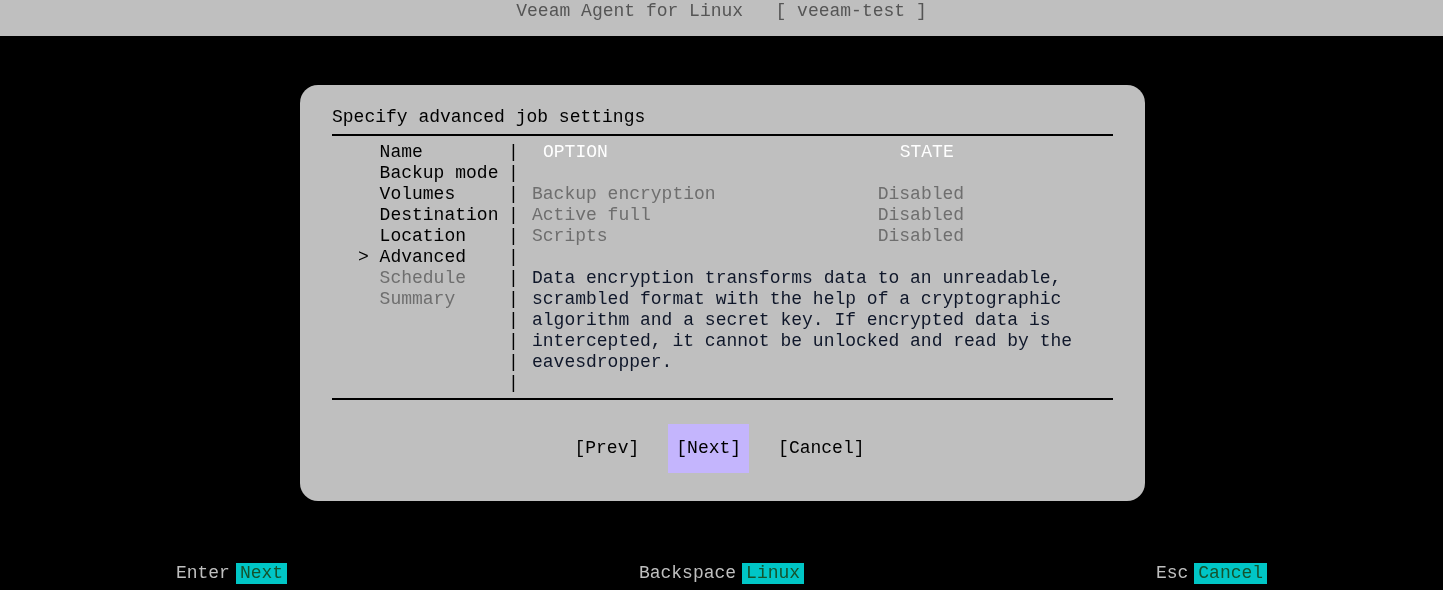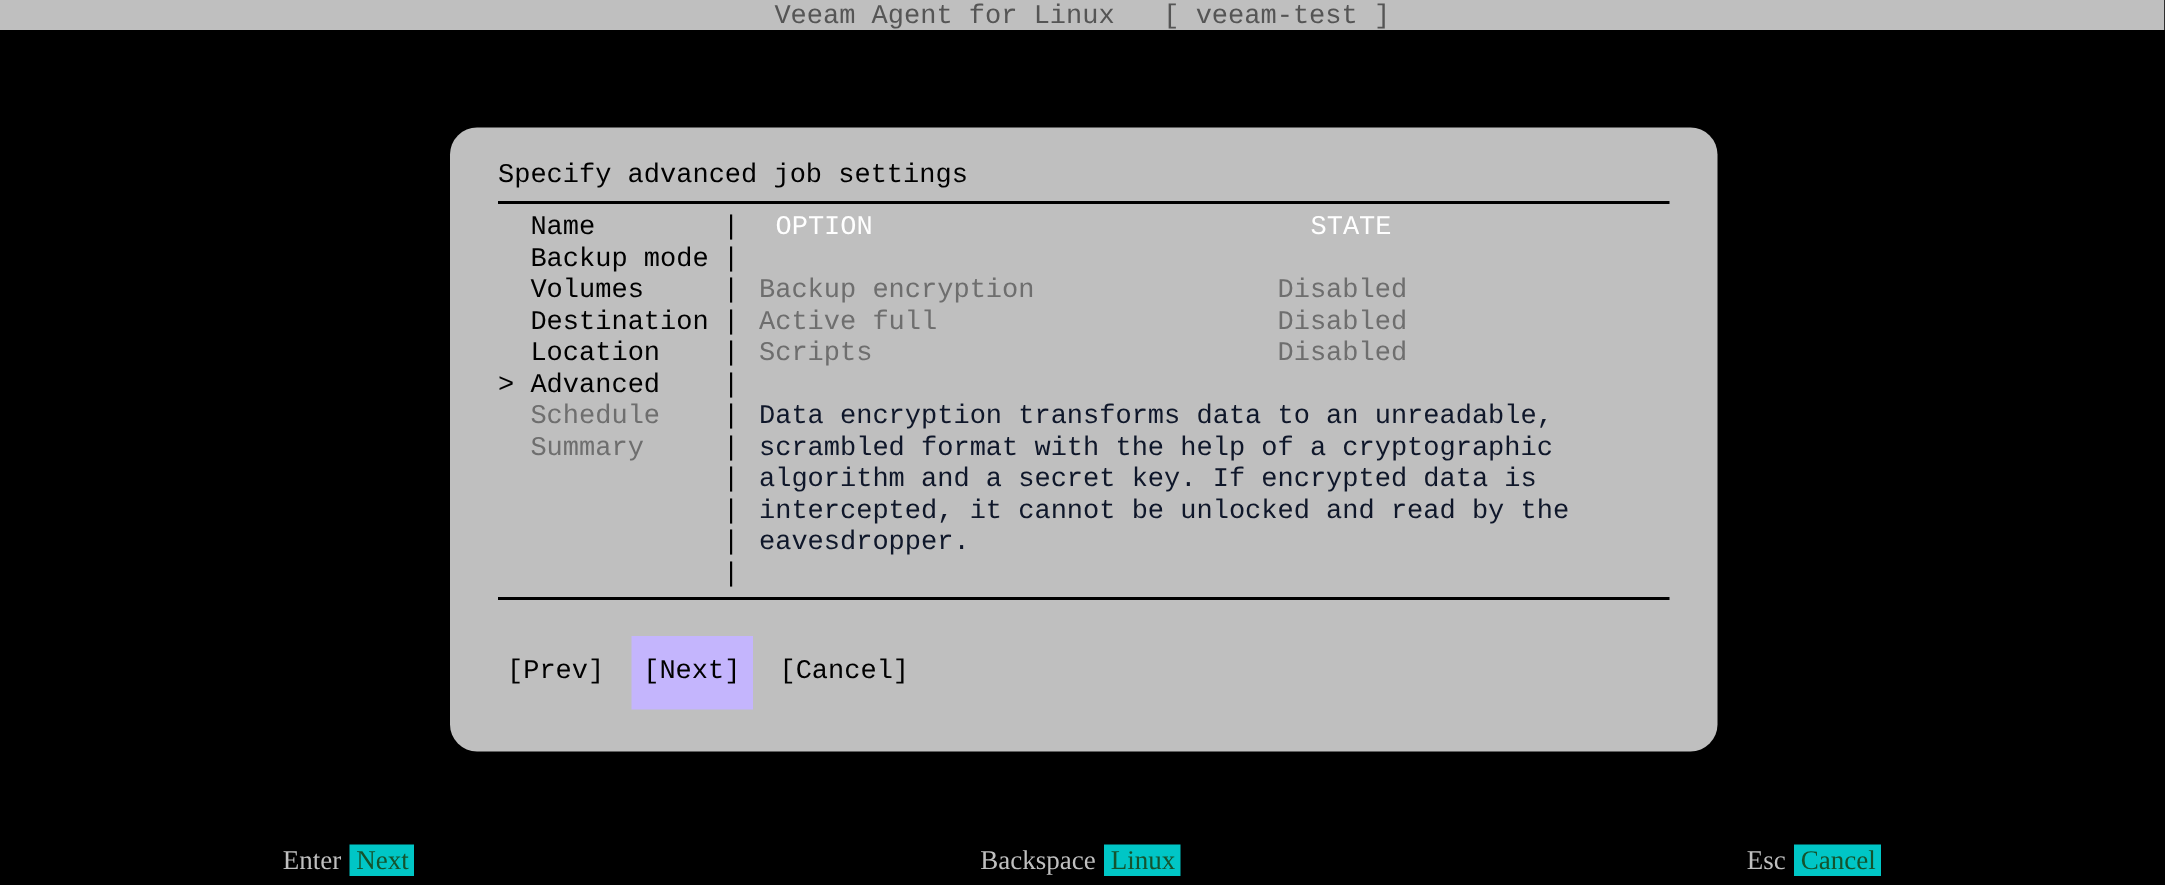--- a/index.html
+++ b/index.html
@@ -7,21 +7,21 @@
     width: 1443px;
     height: 590px;
     background: #000;
     font-family: "Courier New", Courier, monospace;
     font-size: 18px;
     line-height: 21px;
     overflow: hidden;
     position: relative;
   }
   .titlebar {
-    height: 20px;
+    height: 36px;
     background: #bfbfbf;
     color: #555;
     text-align: center;
     white-space: pre;
     padding-top: 1px;
   }
   .dialog {
     position: absolute;
     left: 300px;
     top: 85px;
@@ -31,58 +31,58 @@
     padding: 22px 32px 28px 32px;
     border-radius: 18px;
   }
   .dialog-title { color: #000; margin-bottom: 6px; }
   hr.sep {
     border: none;
     border-top: 2px solid #000;
     margin: 4px 0 6px 0;
   }
   .body-row { display: flex; }
-  .sidebar { width: 150px; }
+  .sidebar { width: 150px; margin-left: 26px; }
   .side-item { white-space: pre; }
   .side-active { color: #000; }
   .side-done { color: #000; }
   .side-later { color: #6e6e6e; }
   .vbar {
     width: 24px;
     color: #000;
     white-space: pre;
   }
   .content { flex: 1; }
   .row { white-space: pre; }
   .hdr { color: #fff; margin-left: 11px; }
   .opt { color: #6e6e6e; }
   .optsel { color: #6e6e6e; }
   .desclabel { color: #fff; }
   .desc { color: #0f172a; }
   .footer {
     display: flex;
-    justify-content: flex-start;
-    gap: 12px;
+    justify-content: center;
+    gap: 23px;
     align-items: center;
     margin-top: 24px;
     margin-right: 6px;
   }
   .btn { color: #000; padding: 6px 6px; }
   .btn.primary { background: #c4b5fd; color: #000; padding: 14px 8px; }
   .hints {
     position: absolute;
     left: 0; right: 0;
     bottom: 6px;
     display: flex;
     justify-content: space-around;
     color: #bfbfbf;
     white-space: pre;
   }
   .hint-key { background: #00c6c6; color: #14532d; padding: 0 4px; }
-  .hint-group { display:flex; align-items:flex-start; gap:6px;font-family:Liberation Serif, serif; }
+  .hint-group { display:flex; align-items:flex-start; gap:6px; }
 </style>
 </head>
 <body>
 
 <div class="titlebar">Veeam Agent for Linux   [ veeam-test ]</div>
 
 <div class="dialog">
   <div class="dialog-title">Specify advanced job settings</div>
   <hr class="sep">
 

